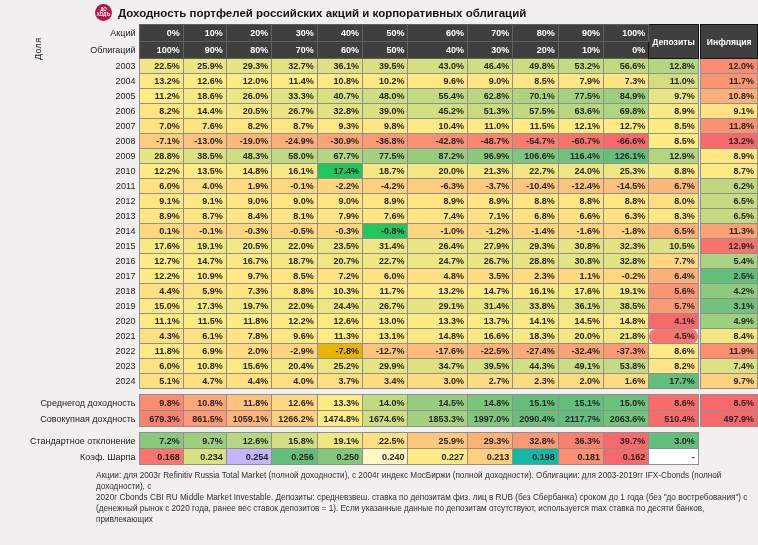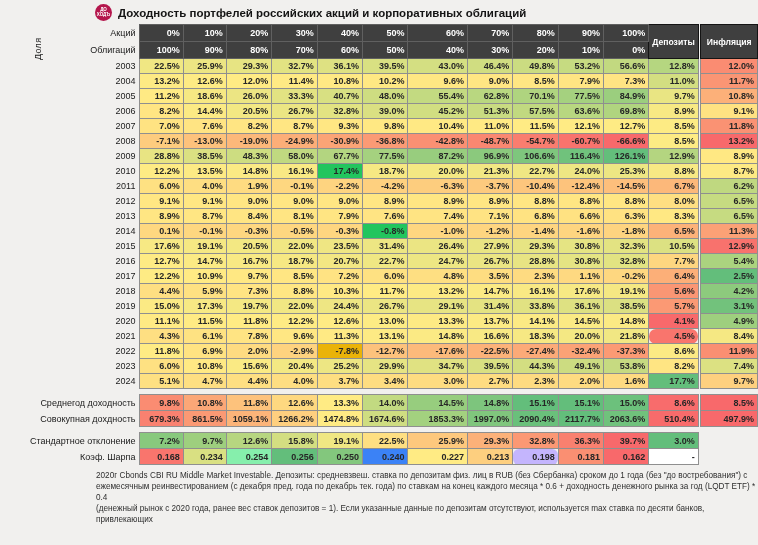--- a/index.html
+++ b/index.html
@@ -516,34 +516,34 @@
         <td class="c ebt" style="background: rgb(249, 128, 111);">36.3%</td>
         <td class="c ebr ebt" style="background: rgb(248, 105, 107);">39.7%</td>
         <td class="c ebl ebr ebt" style="background: rgb(99, 190, 123);">3.0%</td>
         <td class="gap"></td>
         <td class="blank"></td>
       </tr>
       <tr class="sm">
         <td class="rl">Коэф. Шарпа</td>
         <td class="c ebl ebb" style="background: rgb(249, 117, 109);">0.168</td>
         <td class="c ebb" style="background: rgb(217, 224, 130);">0.234</td>
-        <td class="c ebb" style="background: #86efac;">0.254</td>
+        <td class="c ebb" style="background: #c4b5fd;">0.254</td>
         <td class="c ebb" style="background: rgb(99, 190, 123);">0.256</td>
         <td class="c ebb" style="background: rgb(131, 199, 125);">0.250</td>
-        <td class="c ebb" style="background: #3b82f6;">0.240</td>
+        <td class="c ebb" style="background: #fef9c3; border-radius: 8px;">0.240</td>
         <td class="c ebb" style="background: rgb(255, 235, 132);">0.227</td>
         <td class="c ebb" style="background: rgb(253, 207, 127);">0.213</td>
-        <td class="c ebb" style="background: #c4b5fd; border-radius: 6px;">0.198</td>
+        <td class="c ebb" style="background: #14b8a6;">0.198</td>
         <td class="c ebb" style="background: rgb(250, 143, 114);">0.181</td>
         <td class="c ebr ebb" style="background: rgb(248, 105, 107);">0.162</td>
         <td class="c ebl ebr ebb" style="background: rgb(255, 255, 255);">-</td>
         <td class="gap"></td>
         <td class="blank"></td>
       </tr>
     </tbody>
 </table>
 
 <div class="footnote">
+  <div>Акции: для 2003г Refinitiv Russia Total Market (полной доходности), с 2004г индекс МосБиржи (полной доходности). Облигации: для 2003-2019гг IFX-Cbonds (полной доходности), с</div>
   <div>2020г Cbonds CBI RU Middle Market Investable. Депозиты: средневзвеш. ставка по депозитам физ. лиц в RUB (без Сбербанка) сроком до 1 года (без "до востребования") с</div>
-  <div>ежемесячным реинвестированием (с декабря пред. года по декабрь тек. года) по ставкам на конец каждого месяца * 0.6 + доходность денежного рынка за год (LQDT ETF) * 0.4</div>
   <div>(денежный рынок с 2020 года, ранее вес ставок депозитов = 1). Если указанные данные по депозитам отсутствуют, используется max ставка по десяти банков, привлекающих</div>
 
 </div>
 
 </body></html>

